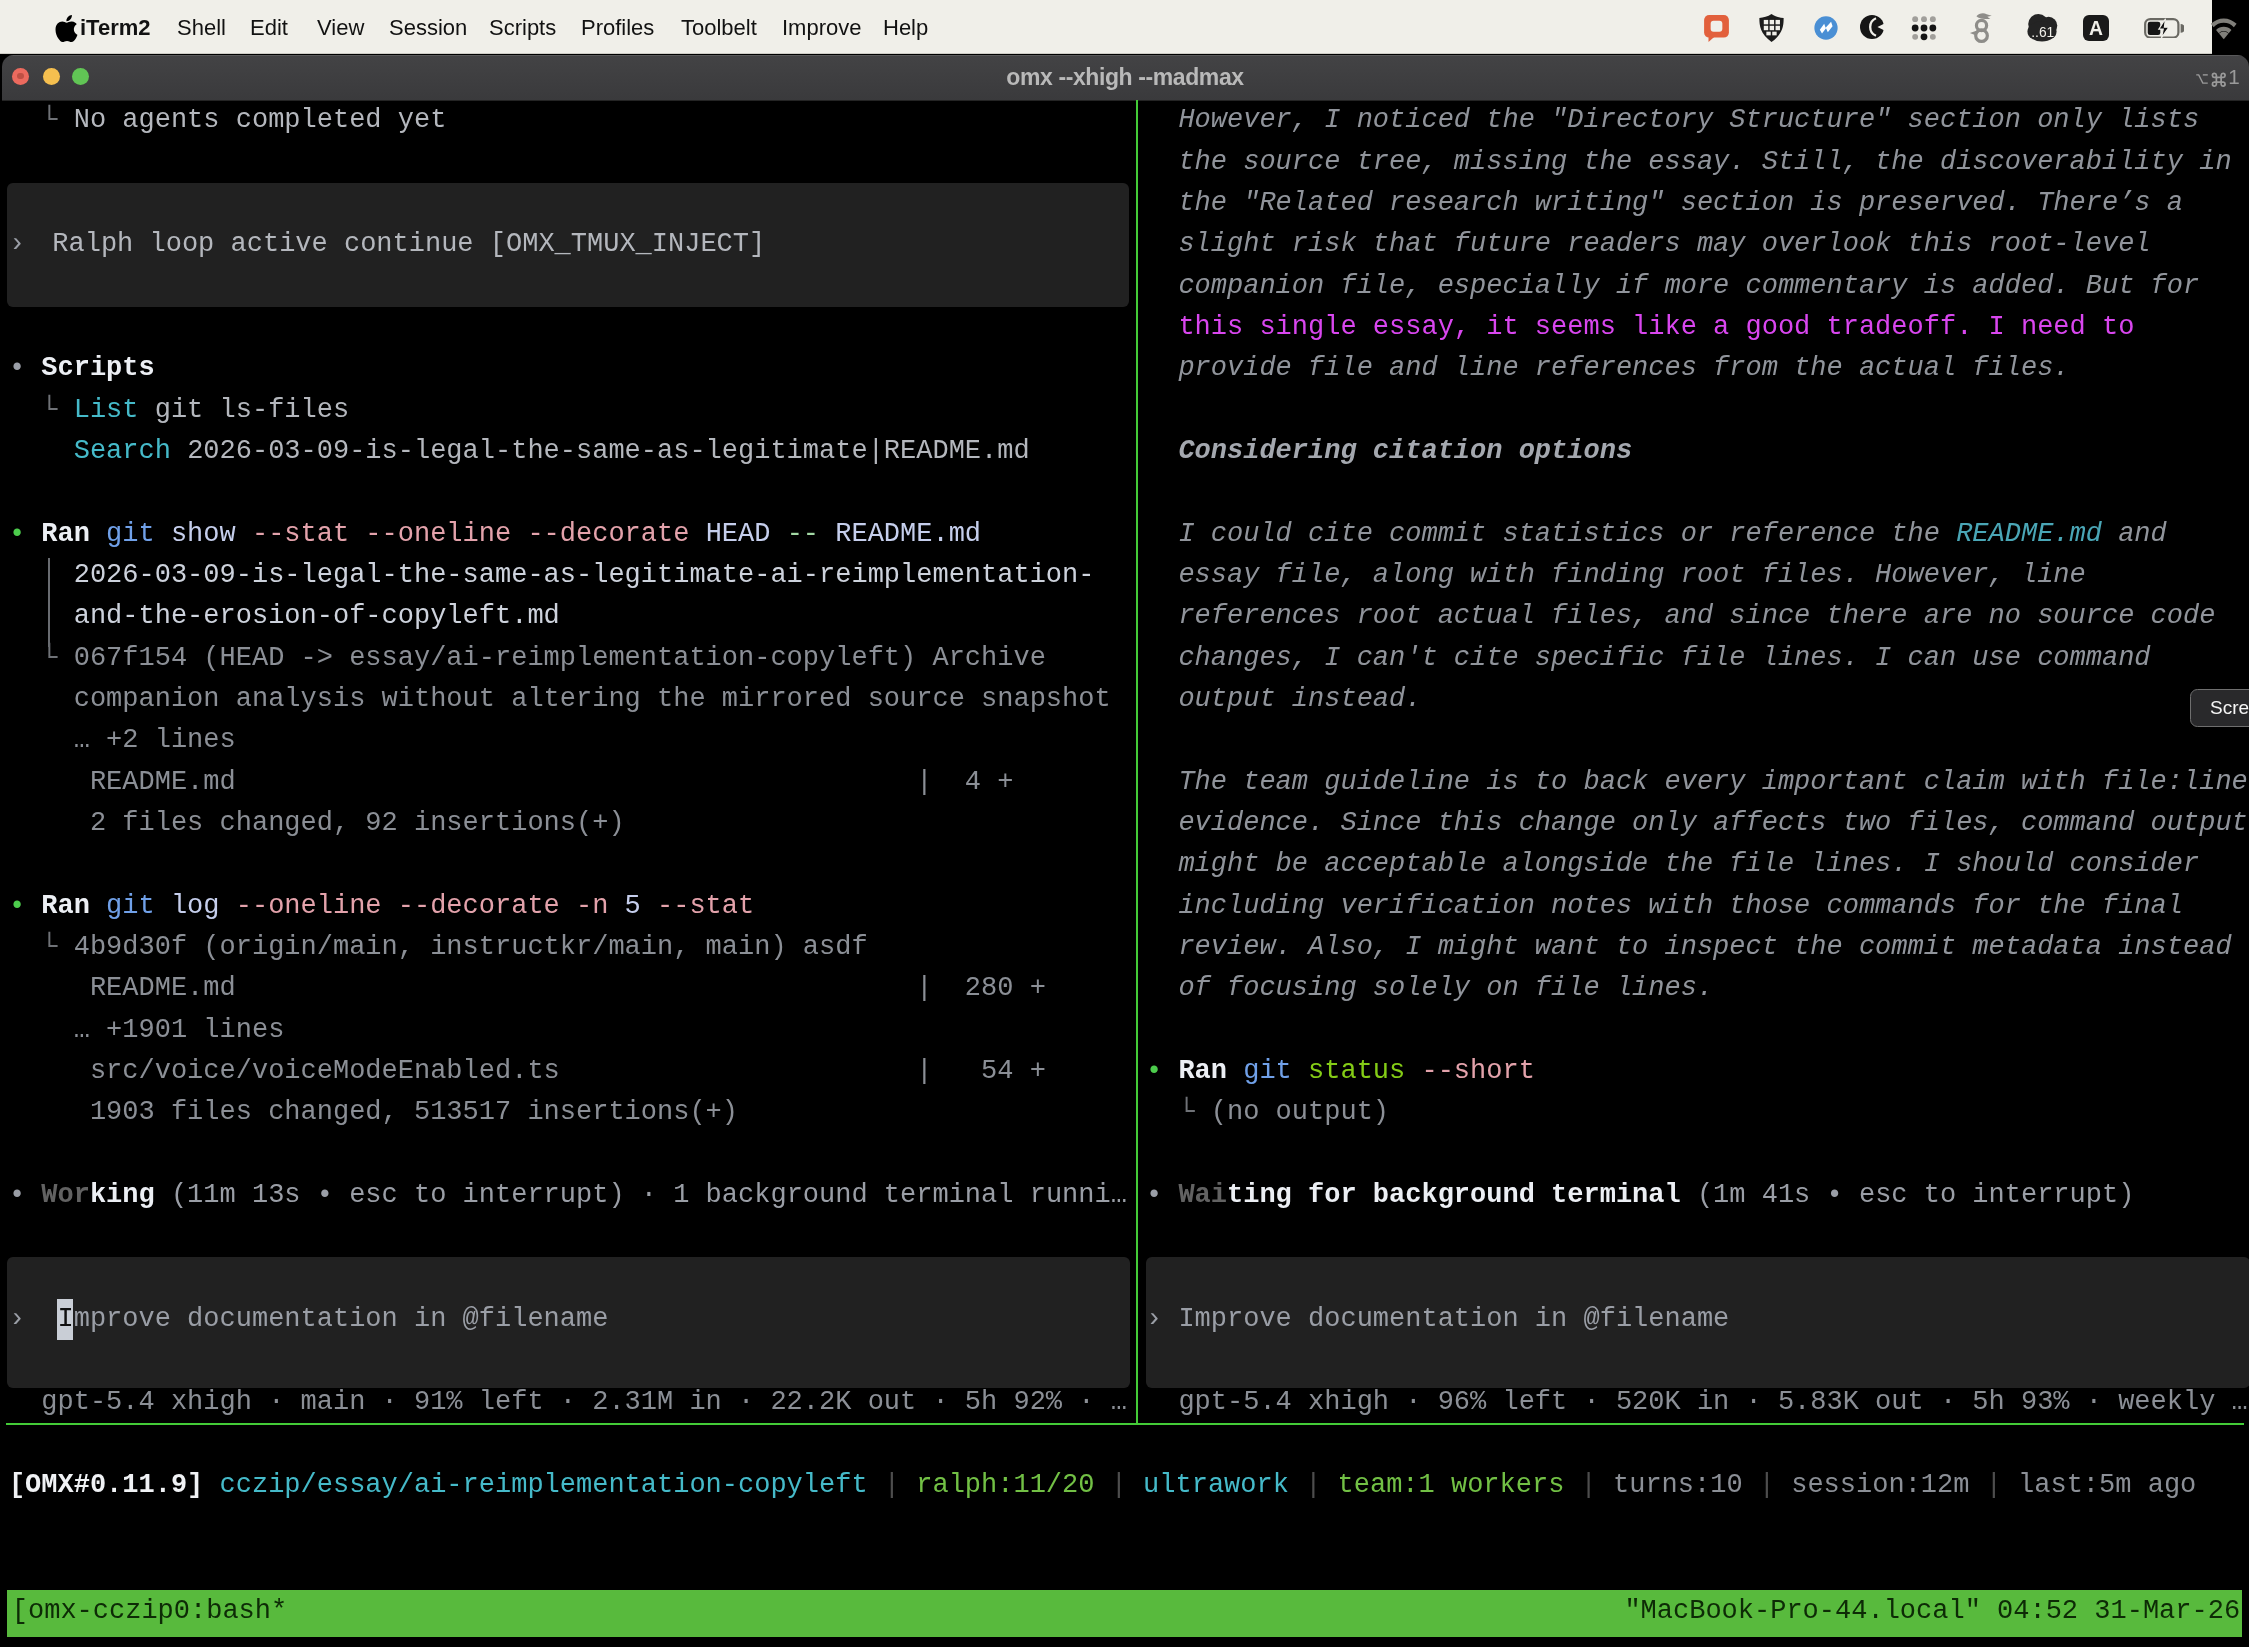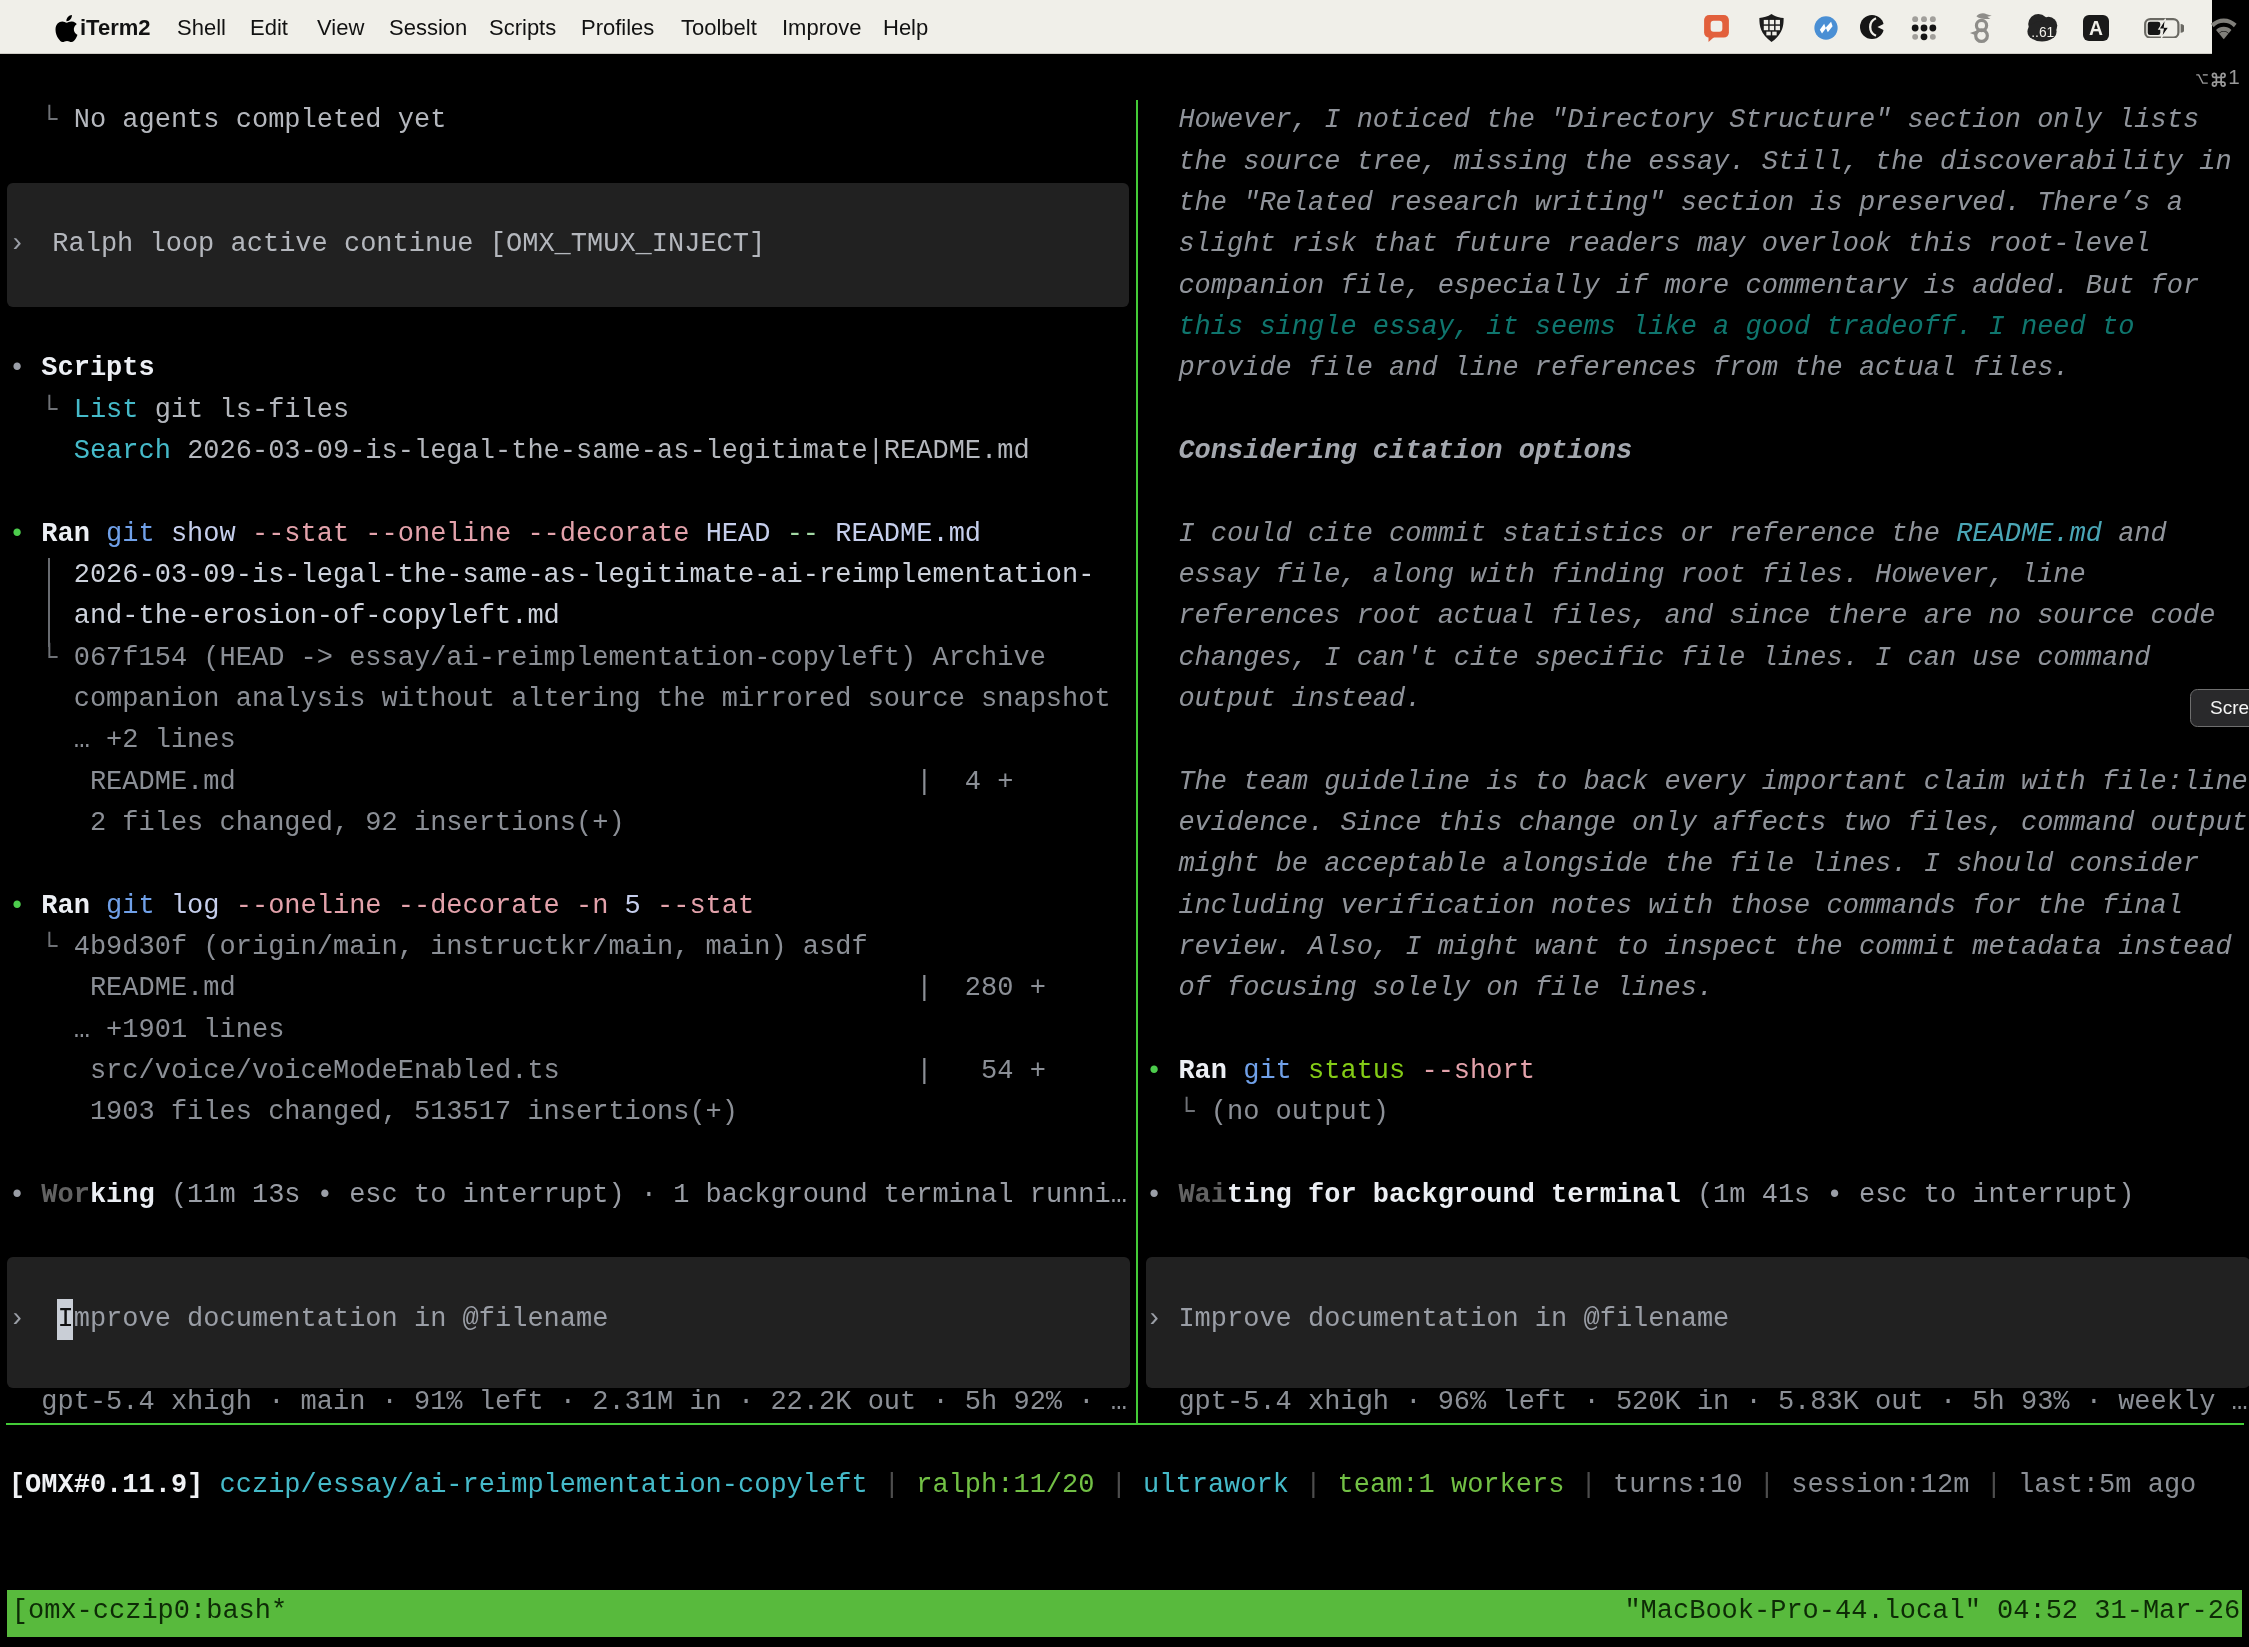--- a/index.html
+++ b/index.html
@@ -17,20 +17,27 @@
 .box{position:absolute;background:#212121;border-radius:5.9px;z-index:2}
 #vdiv{position:absolute;left:1136px;top:100px;width:1.5px;height:1324px;background:#43cb37;z-index:6}
 #hdiv{position:absolute;left:5.9px;top:1423px;width:2238px;height:1.5px;background:#43cb37;z-index:6}
 #tmuxbar{position:absolute;left:7.4px;top:1590px;width:2235px;height:47px;background:#58ba3d;z-index:6}
 .tmt{position:absolute;font:27px/43px "Liberation Mono",monospace;color:#0d2b06;top:0;white-space:pre}
 #chip{position:absolute;left:2190px;top:689px;width:89px;height:38px;background:#29292b;
  border:1.5px solid #6f6f6f;border-radius:7.4px;z-index:40;color:#f5f5f5;font-size:19px;line-height:35px;padding-left:19px}
 svg{position:absolute}
 </style></head><body>
 <div id="win">
+ <div id="titlebar">
+  <div id="title">omx --xhigh --madmax</div>
+  <div class="tl" style="left:10.3px;background:#ec6a5e"></div>
+  <div class="tl" style="left:41px;background:#f5bf4f"></div>
+  <div class="tl" style="left:70px;background:#61c555"></div>
+  <div style="position:absolute;left:15.5px;top:17.7px;width:6.6px;height:6.6px;border-radius:50%;background:#bf5044"></div>
+ </div>
  <div class="box" style="left:5.9px;top:128px;width:1122px;height:124px"></div>
  <div class="box" style="left:5.9px;top:1202px;width:1123px;height:131px"></div>
  <div class="box" style="left:1144px;top:1202px;width:1104px;height:131px"></div>
 </div>
 <div id="hotkey"><svg width="14" height="14" viewBox="0 0 34 34" style="position:static;vertical-align:-2.2px">
 <path d="M3 7h6l10 20h12" stroke="#9a9a9a" stroke-width="3.4" fill="none"></path>
       <path d="M19 7h12" stroke="#9a9a9a" stroke-width="3.4" fill="none"></path>
     </svg><svg width="15.5" height="15.5" viewBox="0 0 36 36" style="position:static;vertical-align:-3px;margin-left:1.5px">
 <path d="M12.5 12.5 L12.5 7.5 A4.6 4.6 0 1 0 7.5 12.5 Z M23.5 12.5 L28.5 12.5 A4.6 4.6 0 1 0 23.5 7.5 Z M23.5 23.5 L23.5 28.5 A4.6 4.6 0 1 0 28.5 23.5 Z M12.5 23.5 L7.5 23.5 A4.6 4.6 0 1 0 12.5 28.5 Z" stroke="#9a9a9a" stroke-width="4" fill="none"></path>
       <rect x="12.5" y="12.5" width="11" height="11" stroke="#9a9a9a" stroke-width="4" fill="none"></rect>
@@ -55,21 +62,21 @@
 <pre class="t " style="left:8.9px;top:1051px">     <span style="color:#8b8f96;">src/voice/voiceModeEnabled.ts                      |   54 +</span></pre>
 <pre class="t " style="left:8.9px;top:1092px">     <span style="color:#8b8f96;">1903 files changed, 513517 insertions(+)</span></pre>
 <pre class="t " style="left:8.9px;top:1175px"><span style="color:#9a9ea6;">•</span> <span style="color:#626262;font-weight:bold;">Wor</span><span style="color:#eceff4;font-weight:bold;">king</span> <span style="color:#9a9ea6;">(11m 13s • esc to interrupt)</span><span style="color:#9a9ea6;"> · </span><span style="color:#9a9ea6;">1 background terminal runni…</span></pre>
 <pre class="t " style="left:8.9px;top:1299px"><span style="color:#9a9ea6;">›</span>  <span style="color:#101010;">I</span><span style="color:#9a9ea6;">mprove documentation in @filename</span></pre>
 <pre class="t " style="left:8.9px;top:1382px">  <span style="color:#8b8f96;">gpt-5.4 xhigh · main · 91% left · 2.31M in · 22.2K out · 5h 92% · …</span></pre>
 <pre class="t " style="left:1146px;top:100px">  <span style="color:#90949b;font-style:italic;">However, I noticed the "Directory Structure" section only lists</span></pre>
 <pre class="t " style="left:1146px;top:142px">  <span style="color:#90949b;font-style:italic;">the source tree, missing the essay. Still, the discoverability in</span></pre>
 <pre class="t " style="left:1146px;top:183px">  <span style="color:#90949b;font-style:italic;">the "Related research writing" section is preserved. There’s a</span></pre>
 <pre class="t " style="left:1146px;top:224px">  <span style="color:#90949b;font-style:italic;">slight risk that future readers may overlook this root-level</span></pre>
 <pre class="t " style="left:1146px;top:266px">  <span style="color:#90949b;font-style:italic;">companion file, especially if more commentary is added. But for</span></pre>
-<pre class="t " style="left:1146px;top:307px">  <span style="color:#0f766e;font-style:italic;">this single essay, it seems like a good tradeoff. I need to</span></pre>
+<pre class="t " style="left:1146px;top:307px">  <span style="color:#d946ef;">this single essay, it seems like a good tradeoff. I need to</span></pre>
 <pre class="t " style="left:1146px;top:348px">  <span style="color:#90949b;font-style:italic;">provide file and line references from the actual files.</span></pre>
 <pre class="t " style="left:1146px;top:431px">  <span style="color:#a4a8af;font-weight:bold;font-style:italic;">Considering citation options</span></pre>
 <pre class="t " style="left:1146px;top:514px">  <span style="color:#90949b;font-style:italic;">I could cite commit statistics or reference the </span><span style="color:#4aa6b6;font-style:italic;">README.md</span><span style="color:#90949b;font-style:italic;"> and</span></pre>
 <pre class="t " style="left:1146px;top:555px">  <span style="color:#90949b;font-style:italic;">essay file, along with finding root files. However, line</span></pre>
 <pre class="t " style="left:1146px;top:596px">  <span style="color:#90949b;font-style:italic;">references root actual files, and since there are no source code</span></pre>
 <pre class="t " style="left:1146px;top:638px">  <span style="color:#90949b;font-style:italic;">changes, I can't cite specific file lines. I can use command</span></pre>
 <pre class="t " style="left:1146px;top:679px">  <span style="color:#90949b;font-style:italic;">output instead.</span></pre>
 <pre class="t " style="left:1146px;top:762px">  <span style="color:#90949b;font-style:italic;">The team guideline is to back every important claim with file:line</span></pre>
 <pre class="t " style="left:1146px;top:803px">  <span style="color:#90949b;font-style:italic;">evidence. Since this change only affects two files, command output</span></pre>
 <pre class="t " style="left:1146px;top:844px">  <span style="color:#90949b;font-style:italic;">might be acceptable alongside the file lines. I should consider</span></pre>

